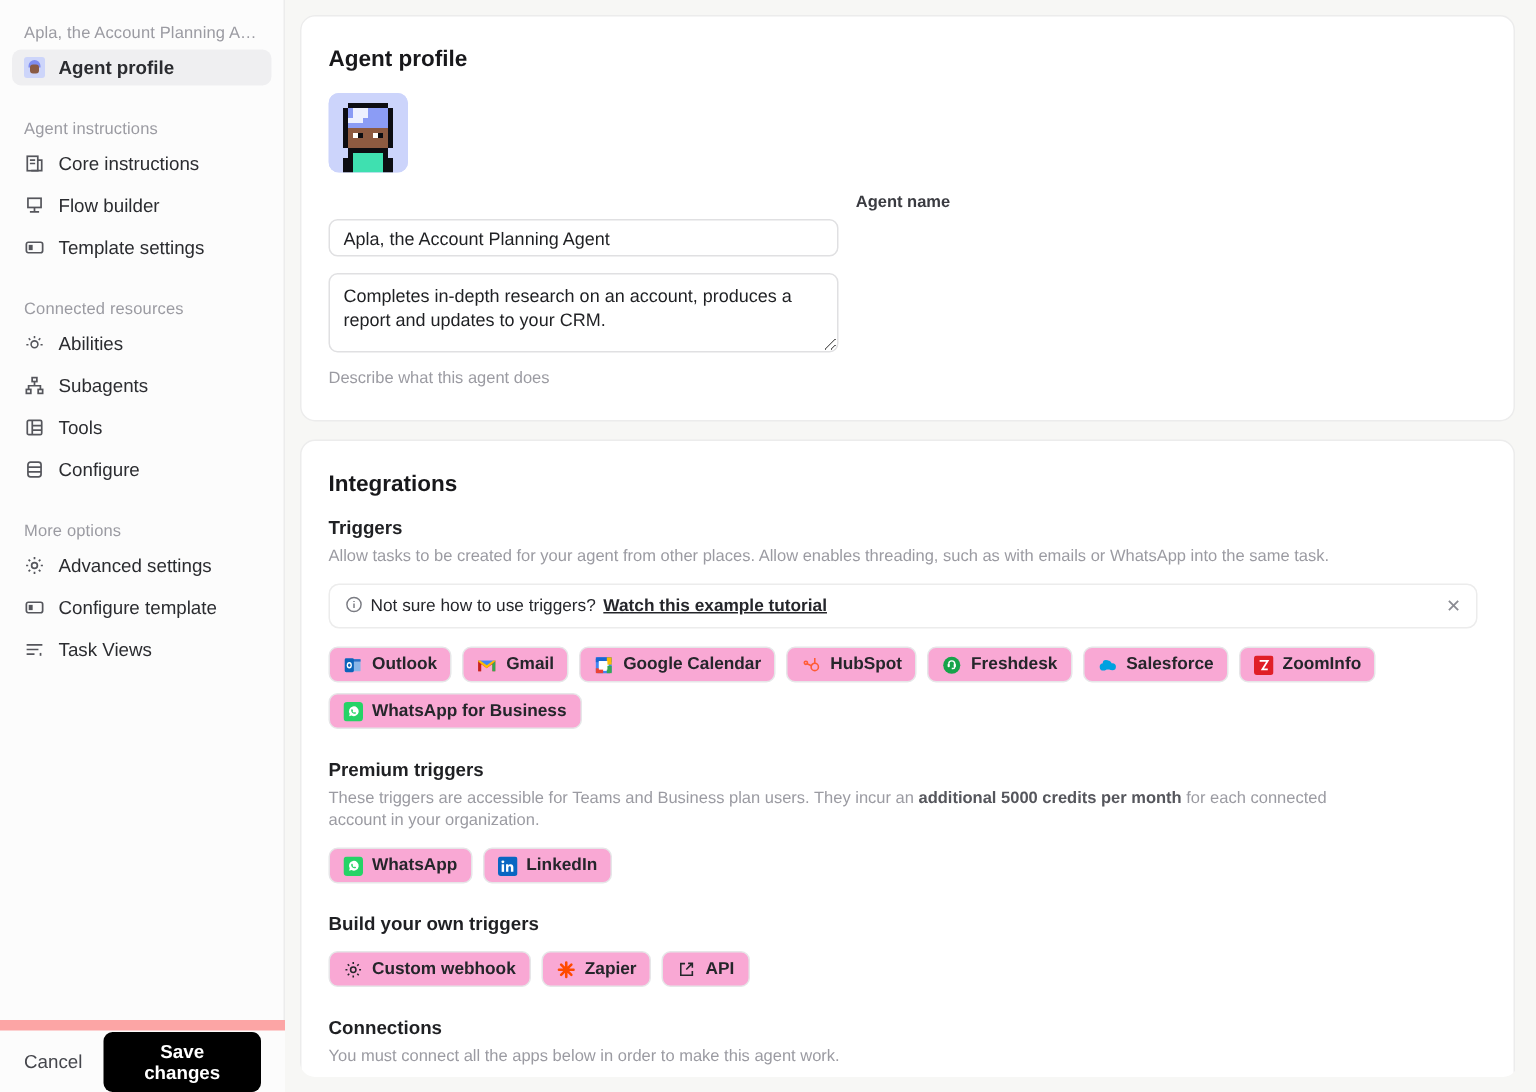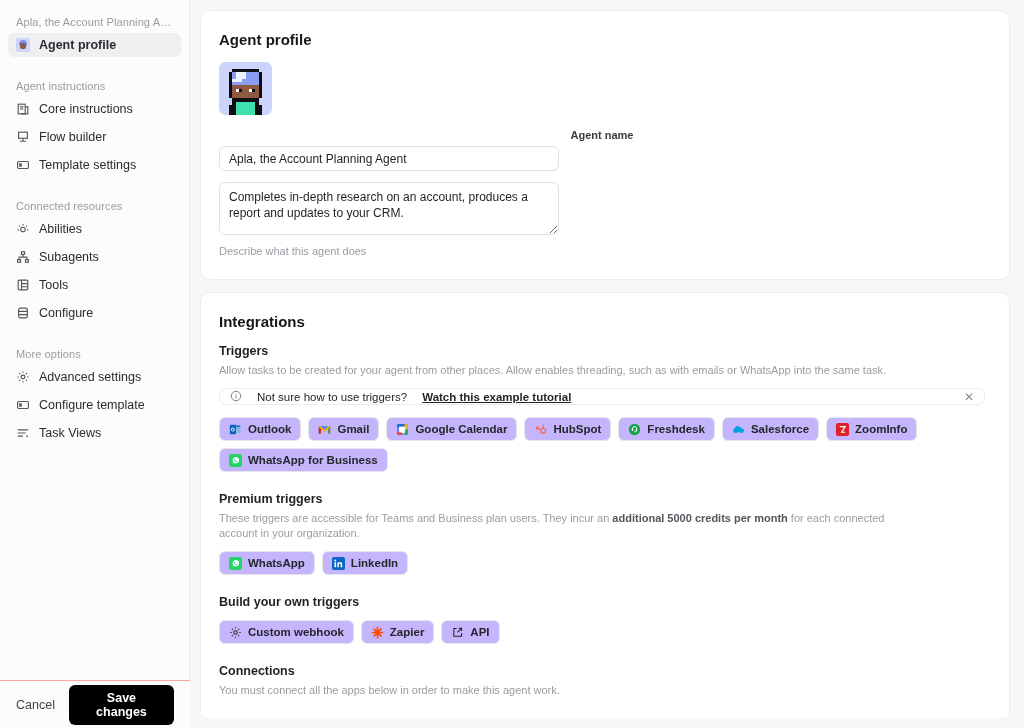--- a/index.html
+++ b/index.html
@@ -53,21 +53,21 @@
   .avatar-mini::after{
     content:""; position:absolute; left:4px; top:5px; width:6px; height:6px;
     background:#8a5b45; border-radius:2px;
   }
 
   
   .side-footer {
     position: absolute; left: 0; bottom: 0;
     width: 190px; height: 48px;
     background: #fcfcfc;
-    border-top: 1px solid #fca5a5;
+    border-top: 7px solid #fca5a5;
     display: flex; align-items: center; gap: 14px;
     padding: 0 16px;
   }
   .btn-cancel {
     background: none; border: none;
     font-size: 12.5px; color: #45464c; cursor: pointer;
     font-family: inherit;
   }
   .btn-save {
     background: #000000; color: #ffffff;
@@ -127,35 +127,35 @@
   .hint { font-size: 11px; color: #9b9ba2; margin-top: 6px; }
 
   .sec-title { font-size: 12.5px; font-weight: bold; color: #1f2023; margin-bottom: 5px; }
   .sec-sub { font-size: 11px; color: #9b9ba2; line-height: 15px; margin-bottom: 10px; max-width: 700px; }
   .sec-sub b { color: #55565c; }
 
   .info-bar {
     display: flex; align-items: center;
     border: 1px solid #ececec; border-radius: 7px;
     background: #fff;
-    height: 17px; padding: 0 10px;
+    height: 30px; padding: 0 10px;
     font-size: 11.5px; color: #25262b;
     margin-bottom: 12px;
-    gap: 15px;
+    gap: 5px;
   }
   .info-bar .link { text-decoration: underline; color: #25262b; font-weight: bold; cursor: pointer; }
   .info-bar .spacer { flex: 1; }
   .info-bar .close { color: #8b8c93; cursor: pointer; font-size: 12px; line-height: 1; }
 
   .chip-row { display: flex; flex-wrap: wrap; gap: 7px; }
   .chip {
     display: inline-flex; align-items: center; gap: 6px;
     height: 24px; padding: 0 9px;
     border: 1px solid #e6e6e8; border-radius: 6px;
-    background: #c4b5fd; font-size: 11.5px; font-weight: bold; color: #25262b;
+    background: #f9a8d4; font-size: 11.5px; font-weight: bold; color: #25262b;
     cursor: pointer; white-space: nowrap;
   }
   .chip .gi { width: 13px; height: 13px; flex: 0 0 13px; display:inline-flex; align-items:center; justify-content:center; }
   .chip .gi svg { display:block; width:13px; height:13px; }
 
   .block-gap-lg { height: 20px; }
 </style>
 </head>
 <body>
 

